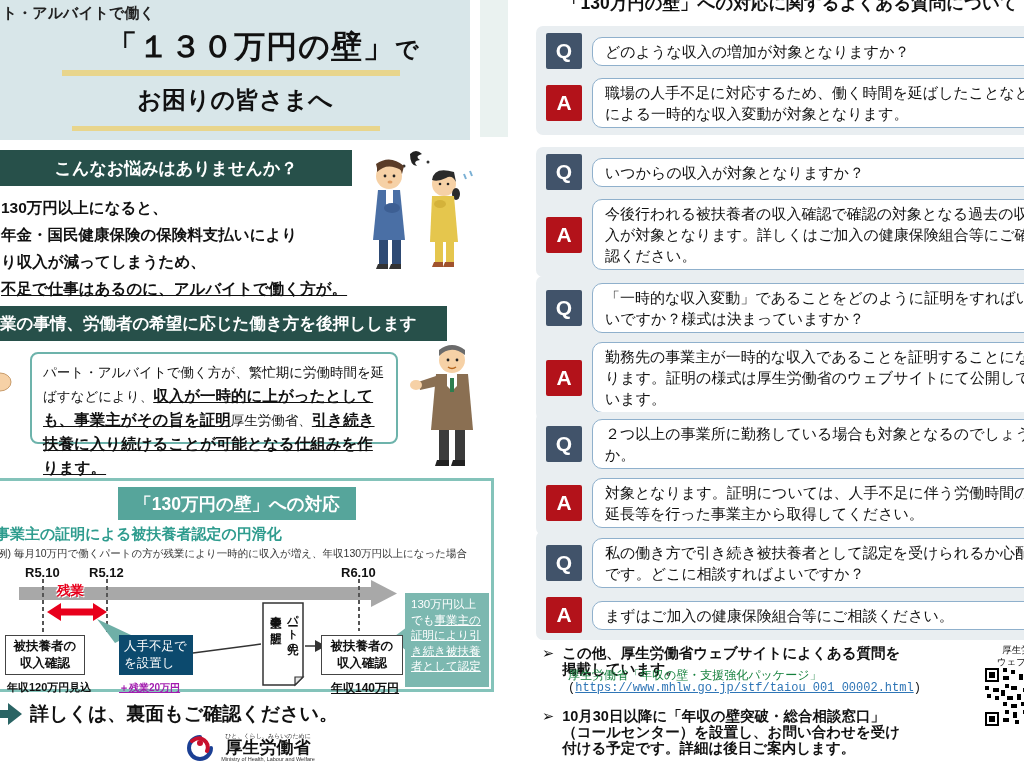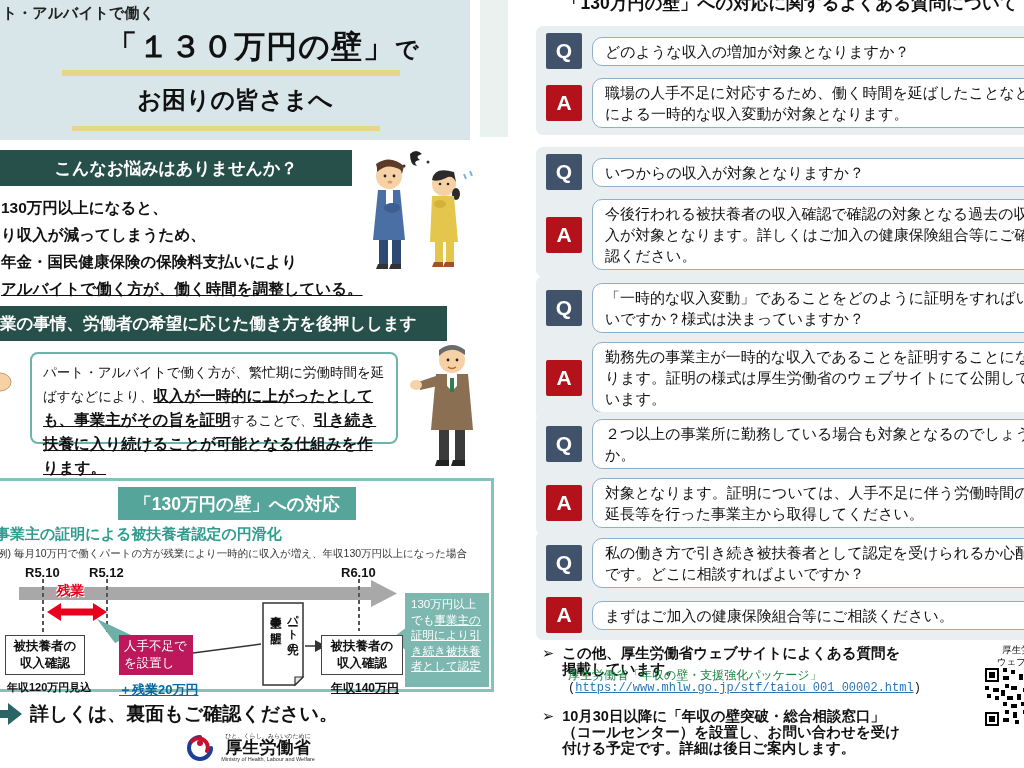--- a/index.html
+++ b/index.html
@@ -30,23 +30,23 @@
   .taiou-banner{position:absolute;left:127px;top:6px;width:238px;height:33px;background:#56a59b;color:#fff;
                 font-size:17.5px;font-weight:bold;display:flex;align-items:center;justify-content:center;white-space:nowrap;}
   .taiou-heading{position:absolute;left:4px;top:44px;font-size:15px;font-weight:bold;color:#2f9c8e;white-space:nowrap;}
   .taiou-example{position:absolute;left:6px;top:66px;font-size:10.5px;color:#333;white-space:nowrap;}
   .tl-label{position:absolute;top:84px;font-size:13px;font-weight:bold;color:#111;}
   .tl-zangyo{position:absolute;left:66px;top:101px;font-size:13.5px;font-weight:bold;color:#e8001c;
              text-shadow:1px 1px 0 #fff,-1px -1px 0 #fff;}
   .dg-box{position:absolute;border:1.5px solid #444;background:#fff;font-size:12.5px;font-weight:bold;line-height:17px;
           display:flex;flex-direction:column;align-items:center;justify-content:center;text-align:left;box-sizing:border-box;}
   .dg-note{position:absolute;font-size:11px;font-weight:bold;white-space:nowrap;color:#111;}
-  .shortage-box{position:absolute;left:128px;top:154px;width:74px;height:40px;background:#be185d;color:#fff;
+  .shortage-box{position:absolute;left:128px;top:154px;width:74px;height:40px;background:#0c4a6e;color:#fff;
                 font-size:12.5px;line-height:17px;padding:3px 5px;box-sizing:border-box;white-space:nowrap;}
-  .plus-zangyo{position:absolute;left:128px;top:200px;font-size:13px;font-weight:bold;color:#0369a1;text-decoration:underline;white-space:nowrap;}
+  .plus-zangyo{position:absolute;left:128px;top:200px;font-size:10px;font-weight:bold;color:#a21caf;text-decoration:underline;white-space:nowrap;}
   .doc-text{position:absolute;left:276px;top:126px;height:74px;writing-mode:vertical-rl;font-size:11px;font-weight:bold;
             line-height:17px;letter-spacing:1px;color:#111;}
   .callout{position:absolute;left:414px;top:112px;width:84px;height:94px;background:#7cb8b0;color:#fff;
            font-size:11.5px;line-height:15.5px;padding:4px 6px;box-sizing:border-box;word-break:break-all;}
   .callout .u{text-decoration:underline;}
   .cta{position:absolute;left:0;top:700px;height:28px;display:flex;align-items:center;}
   .cta-arrow{margin-left:-6px;}
   .cta-text{font-size:19px;font-weight:bold;margin-left:8px;white-space:nowrap;}
   .logo{position:absolute;left:140px;top:733px;width:220px;display:flex;align-items:center;justify-content:center;gap:6px;}
   .logo-col{display:flex;flex-direction:column;align-items:center;line-height:1.05;}
@@ -121,33 +121,33 @@
       <ellipse cx="88" cy="58" rx="6" ry="4" fill="#d4b23a"></ellipse>
       <rect x="83" y="96" width="8" height="20" fill="#e5c64d"></rect>
       <rect x="94" y="96" width="8" height="20" fill="#e5c64d"></rect>
       <path d="M82 116 l9 0 l0 5 l-11 0z" fill="#a0522d"></path>
       <path d="M93 116 l9 0 l0 5 l-11 0z" fill="#a0522d"></path>
       <path d="M112 28 l2 5 m4 -8 l2 5" stroke="#7ab0d4" stroke-width="2" fill="none"></path>
     </svg>
 
     <div class="worry-text">
       <div>130万円以上になると、</div>
+      <div>年金・国民健康保険の保険料支払いにより</div>
       <div>り収入が減ってしまうため、</div>
-      <div>年金・国民健康保険の保険料支払いにより</div>
-      <div class="worry-underline">アルバイトで働く方が、働く時間を調整している。</div>
+      <div class="worry-underline">不足で仕事はあるのに、アルバイトで働く方が。</div>
     </div>
 
     <div id="banner2" class="green-banner">業の事情、労働者の希望に応じた働き方を後押しします</div>
 
     <svg class="abs" style="left:-8px;top:368px;" width="24" height="28" viewBox="0 0 24 28">
       <ellipse cx="8" cy="14" rx="11" ry="9" fill="#f6d1a6" stroke="#c89b6a" stroke-width="1"></ellipse>
     </svg>
 
     <div class="support-box">
-      <span>パート・アルバイトで働く方が、繁忙期に労働時間を延ばすなどにより、</span><span class="emph">収入が一時的に上がったとしても、事業主がその旨を証明</span><span>することで、</span><span class="emph">引き続き扶養に入り続けることが可能となる仕組みを作ります。</span>
+      <span>パート・アルバイトで働く方が、繁忙期に労働時間を延ばすなどにより、</span><span class="emph">収入が一時的に上がったとしても、事業主がその旨を証明</span><span>厚生労働省、</span><span class="emph">引き続き扶養に入り続けることが可能となる仕組みを作ります。</span>
     </div>
 
     <svg class="abs" style="left:406px;top:336px;" width="88" height="134" viewBox="0 0 88 134">
       <circle cx="46" cy="24" r="13" fill="#f6d1a6"></circle>
       <path d="M33 20 q12 -12 26 -1 l0 -5 q-13 -10 -26 0z" fill="#6b6b6b"></path>
       <circle cx="42" cy="24" r="1.4" fill="#222"></circle>
         <circle cx="51" cy="24" r="1.4" fill="#222"></circle>
       <path d="M42 31 q4 3 8 0" stroke="#b5651d" stroke-width="1.5" fill="none"></path>
       <path d="M30 38 l32 0 l5 56 l-42 0z" fill="#8a6f52"></path>
       <path d="M41 38 l10 0 l0 12 l-5 5 l-5 -5z" fill="#fff"></path>

